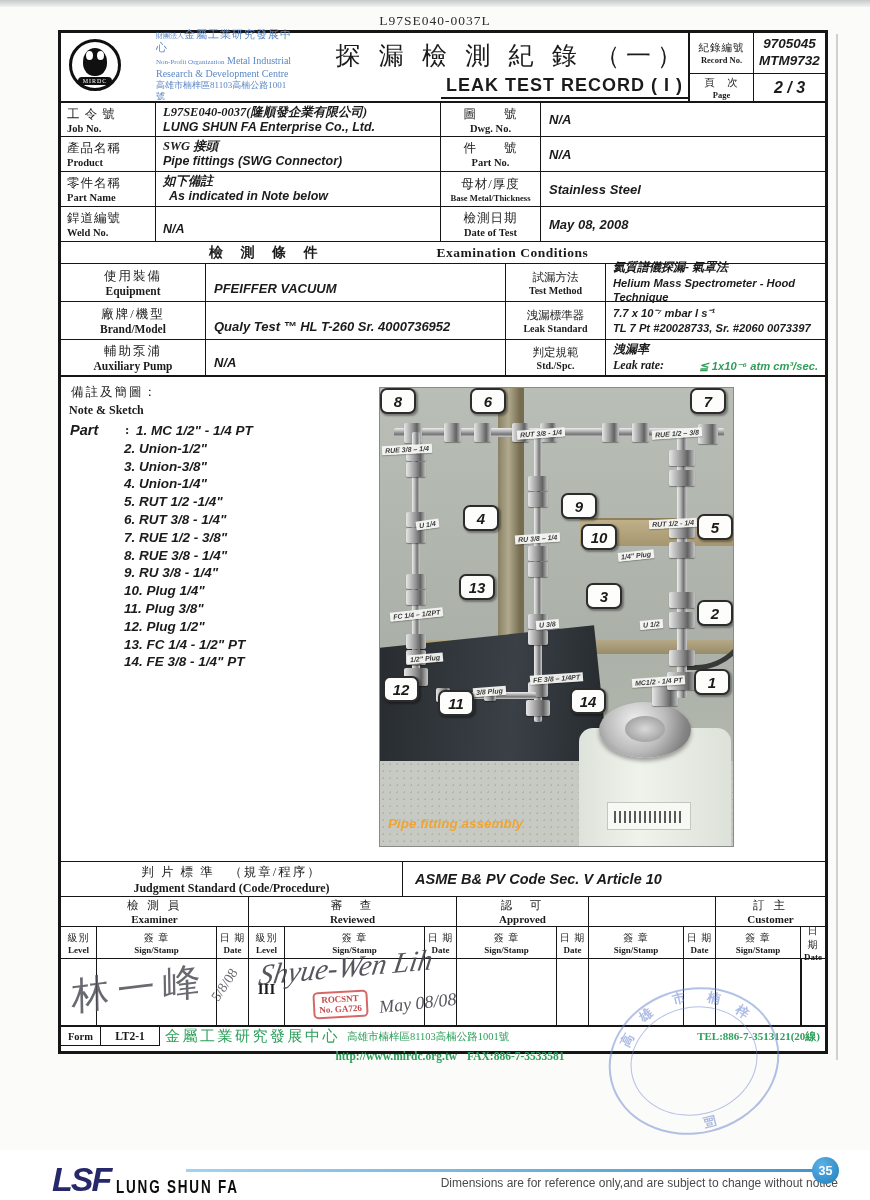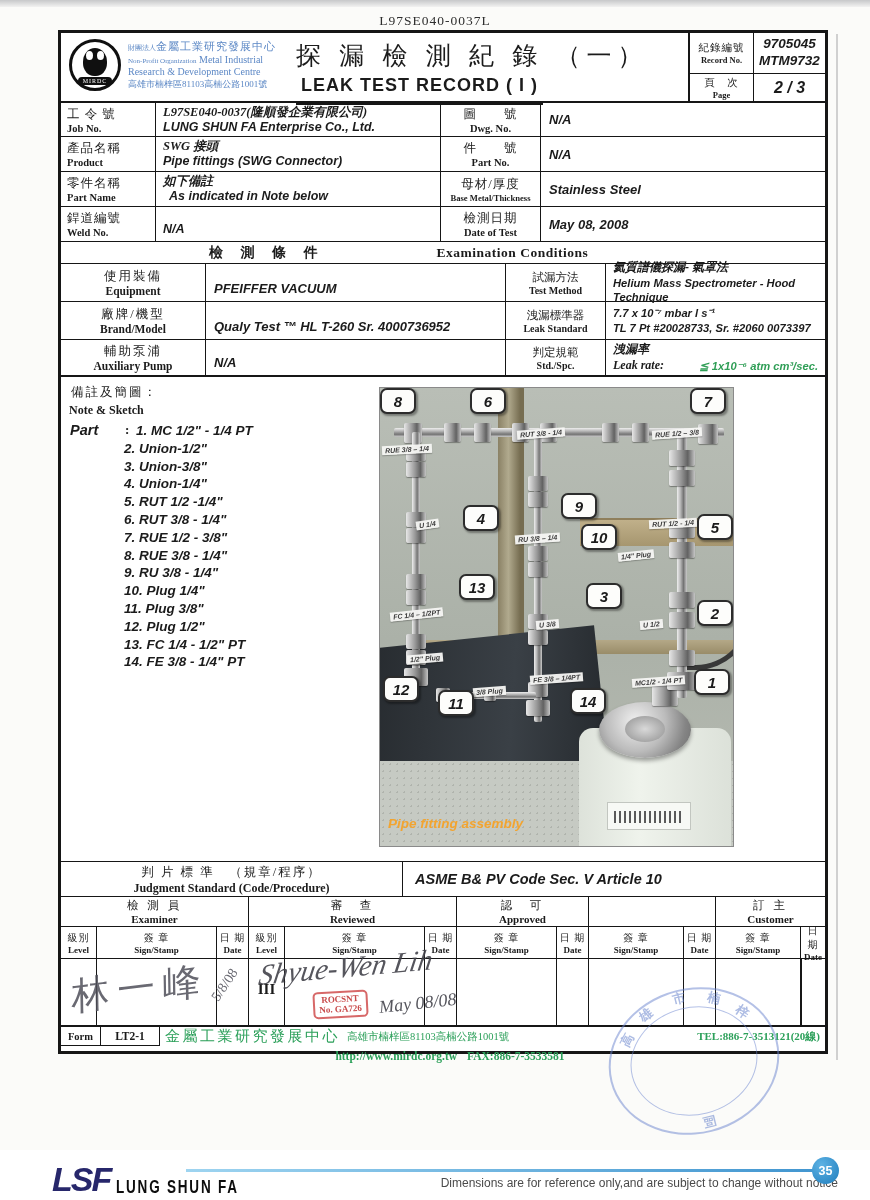--- a/index.html
+++ b/index.html
@@ -6,33 +6,33 @@
   body{background:#e9e9ea;font-family:"Liberation Serif",serif;}
   .page{position:relative;width:870px;height:1200px;background:#fbfbf9;overflow:hidden;color:#1b1b1b;}
   .edge-top{position:absolute;left:0;top:0;right:0;height:7px;background:linear-gradient(#c7c8ca,#f2f2f1);}
   .scan-code{position:absolute;left:0;right:0;top:13px;text-align:center;font-size:13.5px;letter-spacing:1px;color:#2e2e2e;}
   .scan-line{position:absolute;left:836px;top:34px;width:2px;height:1026px;background:#9c9c9e;opacity:.45;}
 
   .form{position:absolute;left:58px;top:30px;width:770px;border:3px solid #161616;background:#fff;}
 
   
   .hrow{display:flex;height:70px;border-bottom:2px solid #161616;}
-  .logo-cell{width:235px;display:flex;align-items:center;padding:0 2px 4px 8px;}
+  .logo-cell{width:235px;display:flex;align-items:center;padding:0 2px 4px 8px;gap:28px;}
   .mlogo{width:52px;height:52px;border:3px solid #101010;border-radius:50%;position:relative;background:#fff;flex:none;}
   .mblob{position:absolute;left:11px;top:6px;width:24px;height:28px;background:#101010;border-radius:50% 50% 46% 46%;}
   .mdot{position:absolute;width:7px;height:9px;background:#fff;border-radius:50%;}
   .mtext{position:absolute;bottom:3px;left:6px;right:6px;text-align:center;font-size:6px;letter-spacing:1px;color:#fff;background:#101010;border-radius:7px;padding:1px 0;}
   .orgtxt{margin-left:7px;color:#5b87c5;line-height:1.25;}
   .orgtxt .l1{font-size:11px;letter-spacing:1px;}
   .orgtxt .tiny{font-size:7px;letter-spacing:0;}
   .orgtxt .l2{font-size:10px;}
   .orgtxt .l4{font-size:9px;}
-  .title-cell{flex:1;text-align:left;padding-top:6px;}
+  .title-cell{flex:1;text-align:right;padding-top:6px;}
   .title-zh{font-size:25px;letter-spacing:6px;}
-  .title-en{display:inline-block;margin-top:3px;font-family:"Liberation Sans",sans-serif;font-weight:bold;font-size:18px;letter-spacing:1px;border-bottom:2.5px solid #161616;padding:0 5px 7px 5px;}
+  .title-en{display:inline-block;margin-top:3px;font-family:"Liberation Sans",sans-serif;font-weight:bold;font-size:18px;letter-spacing:1px;border-bottom:2.5px solid #161616;padding:0 5px 1px 5px;}
   .rec-cell{width:137px;border-left:2px solid #161616;display:flex;flex-direction:column;}
   .rec-row{flex:1;display:flex;border-bottom:1.5px solid #161616;}
   .rec-row:last-child{border-bottom:none;}
   .rec-lab{width:64px;border-right:1.5px solid #161616;display:flex;flex-direction:column;justify-content:center;align-items:center;}
   .rec-lab .zh{font-size:10.5px;letter-spacing:1px;}
   .rec-lab .en{font-size:8.5px;font-weight:bold;}
   .rec-val{flex:1;display:flex;flex-direction:column;justify-content:center;align-items:center;font-family:"Liberation Sans",sans-serif;font-style:italic;font-weight:bold;font-size:13.5px;line-height:1.25;}
   .page-val{font-size:16px;}
 
   

